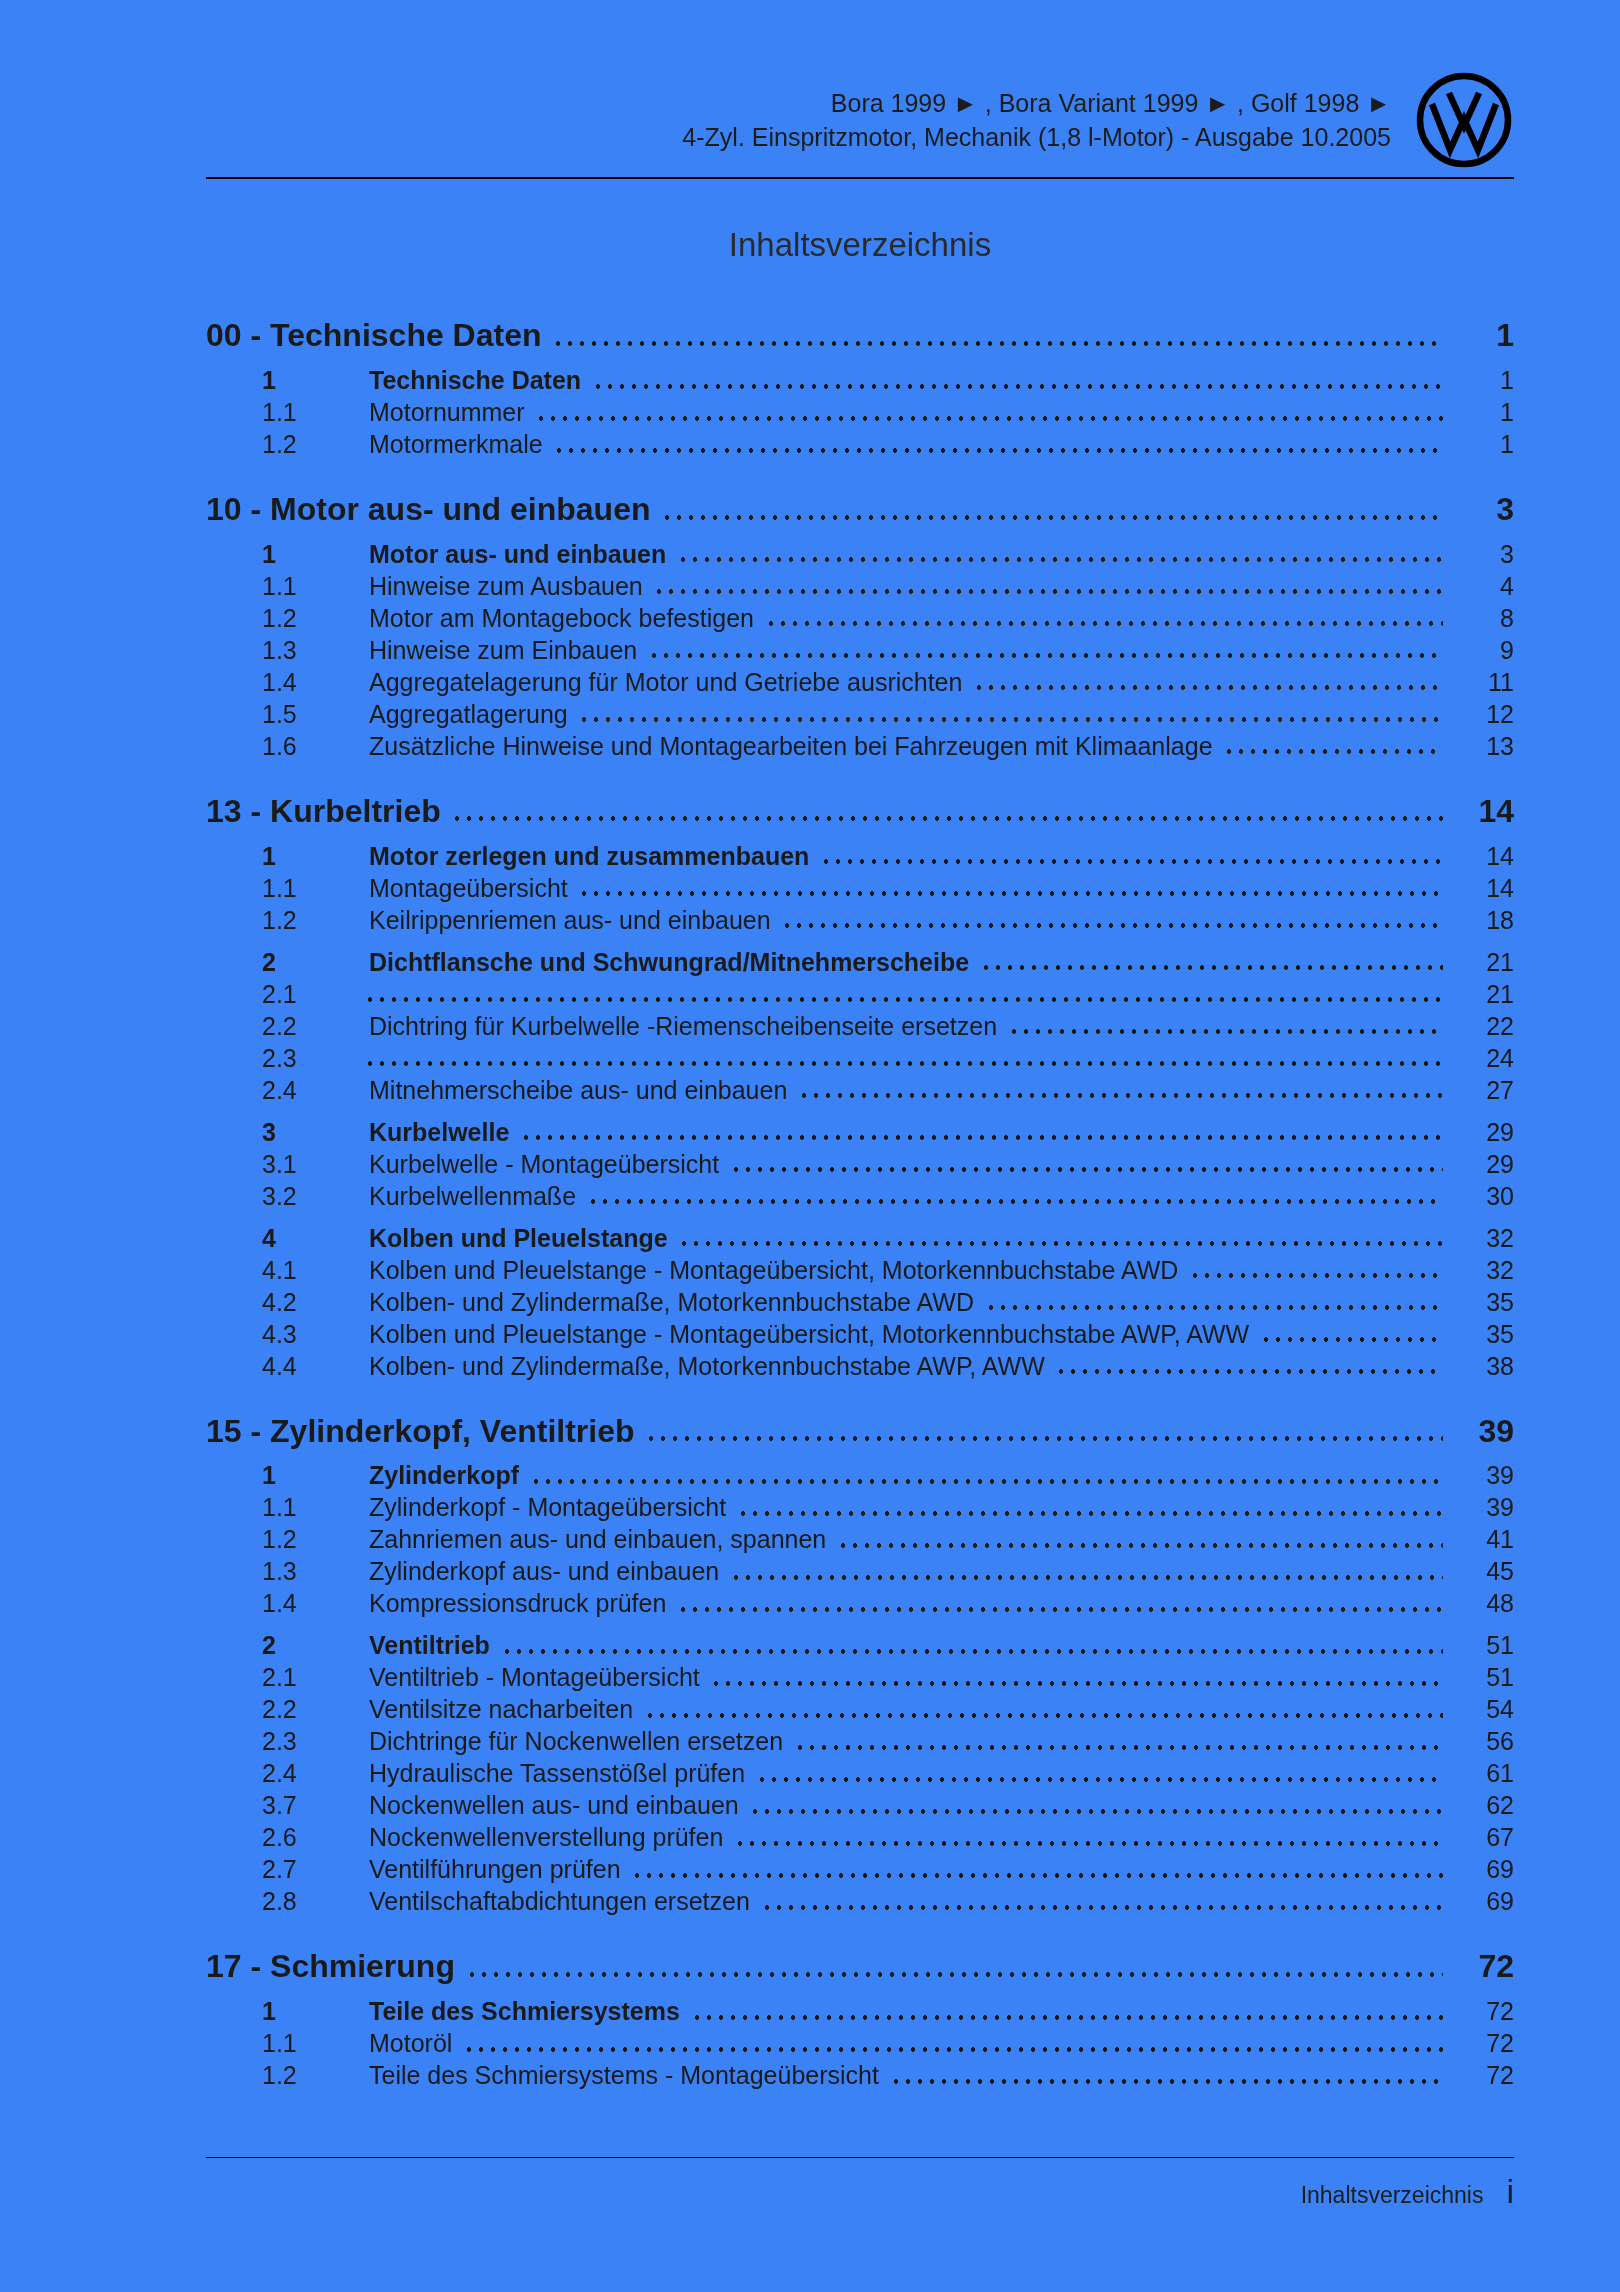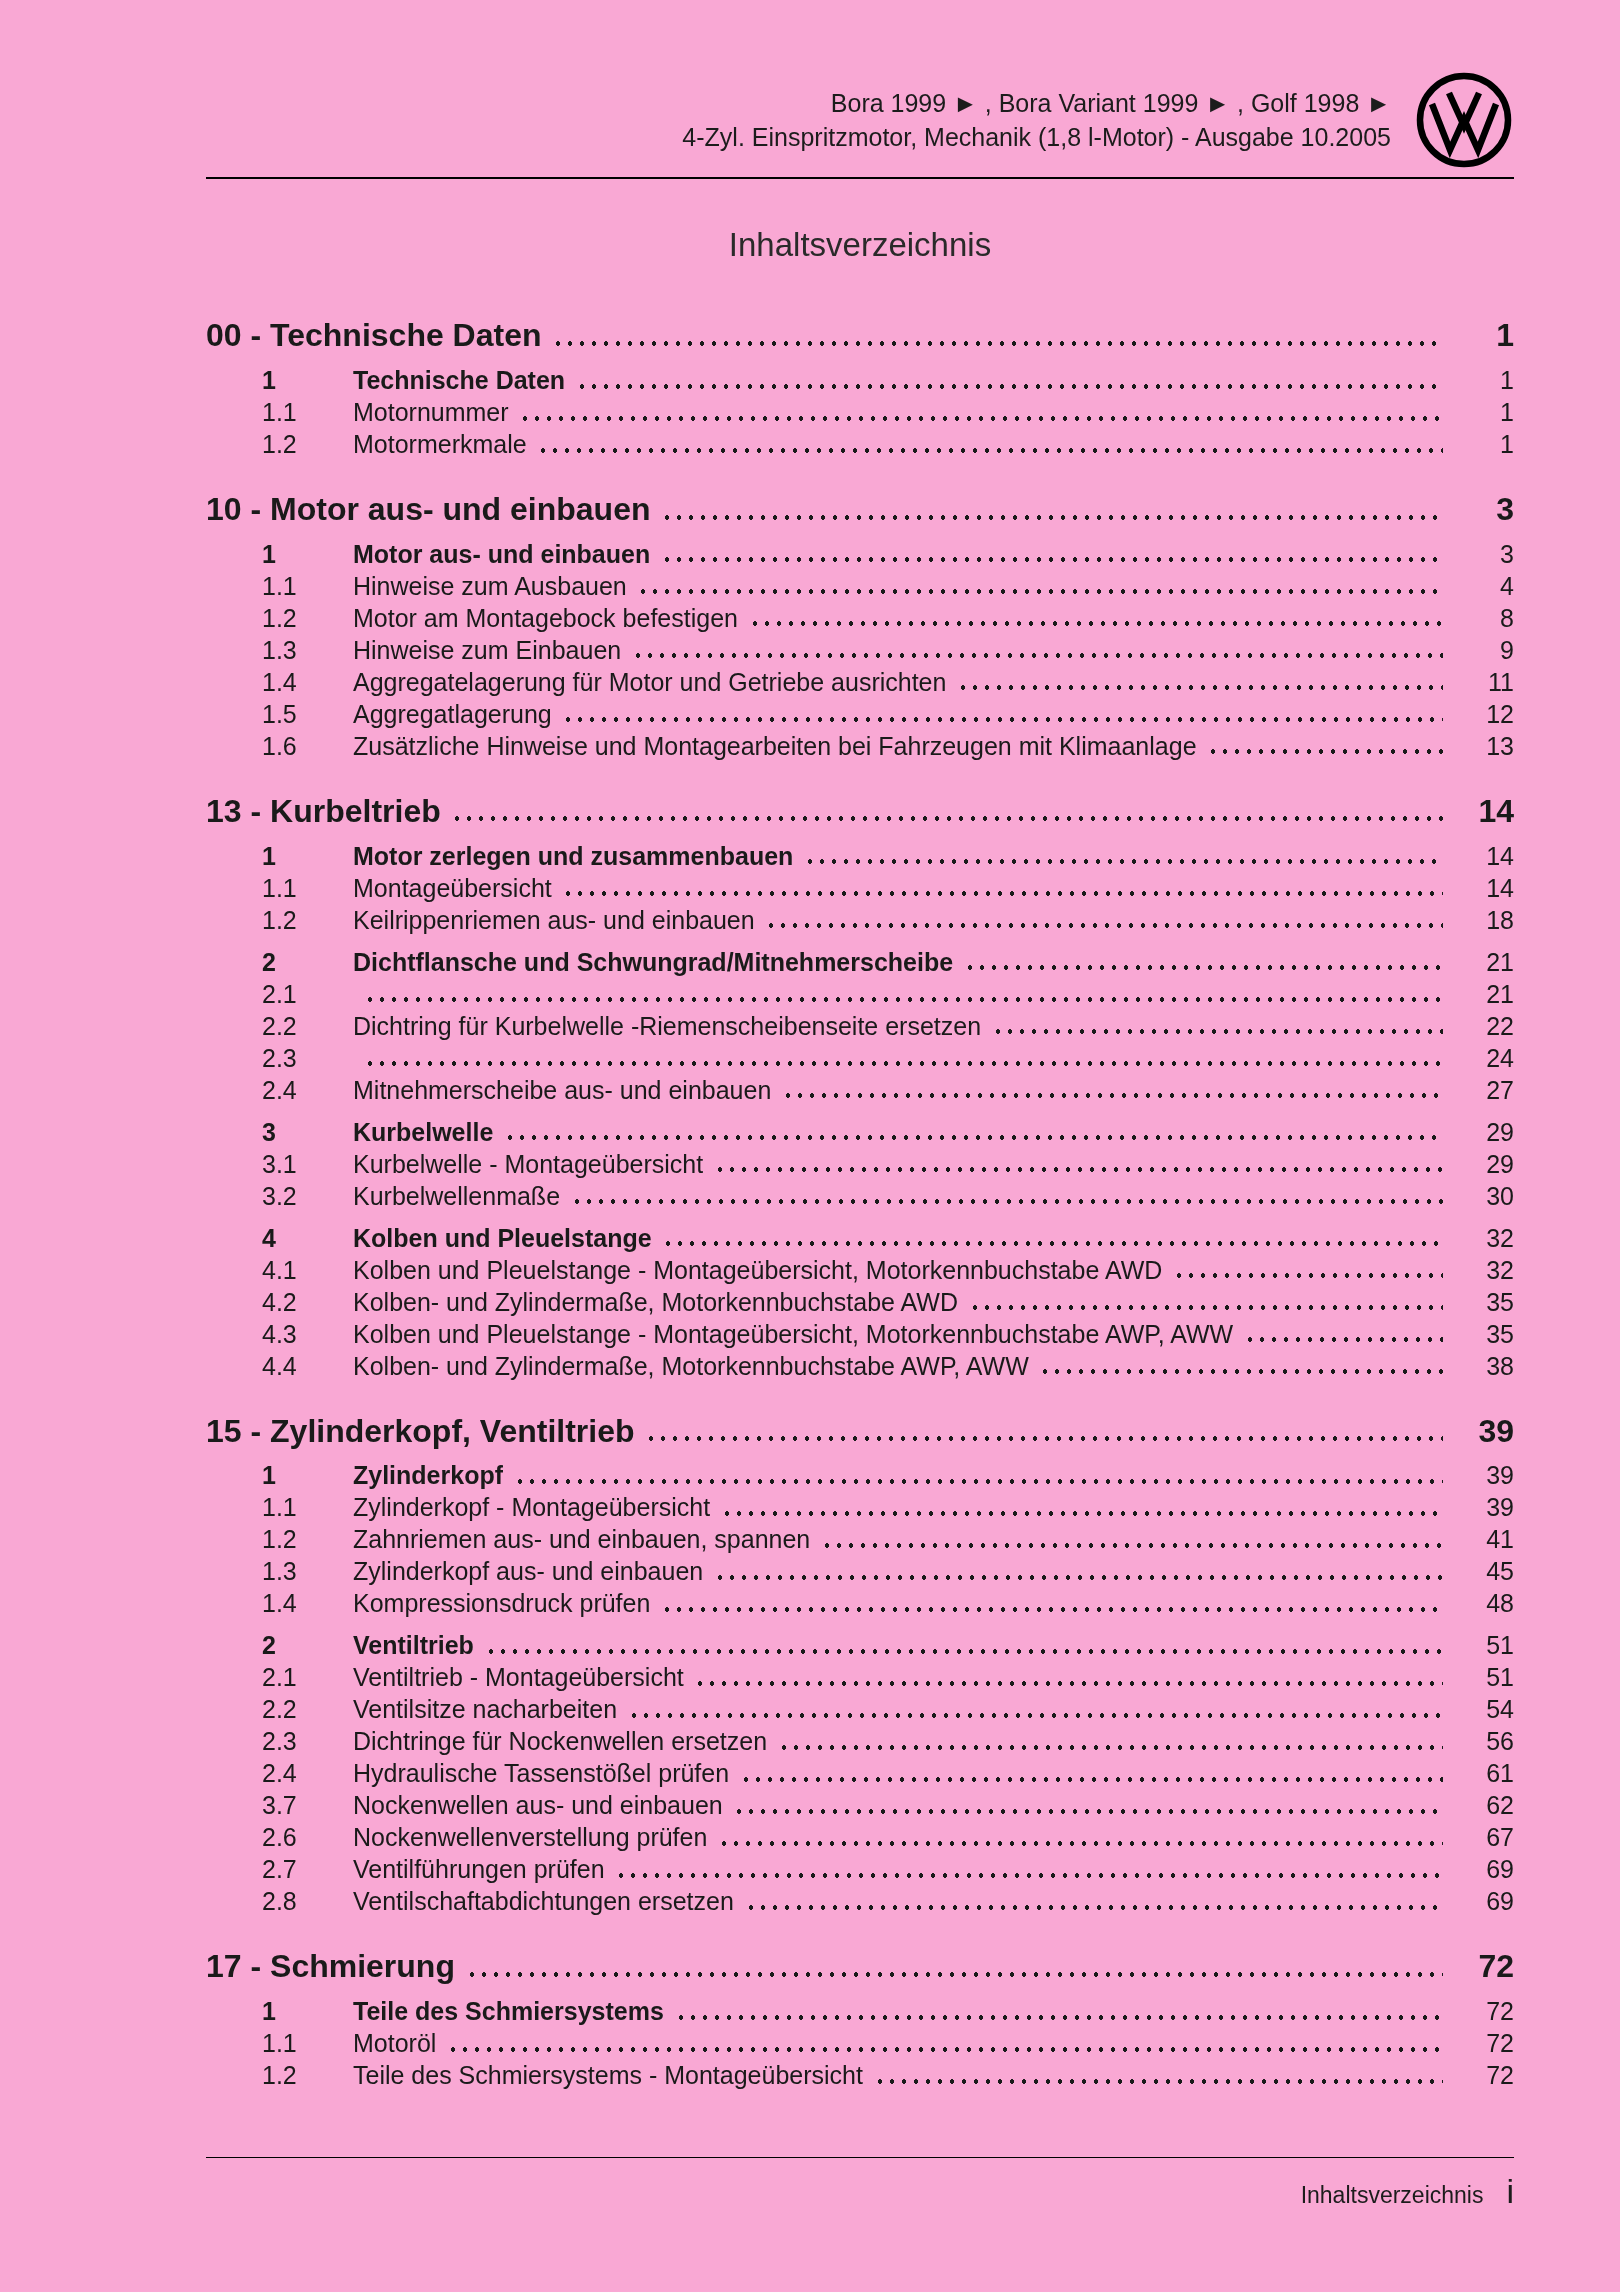--- a/index.html
+++ b/index.html
@@ -1,20 +1,20 @@
 <!DOCTYPE html>
 <html style="font-size:14.3px"><head>
 <meta charset="utf-8">
 <style>
   html, body { margin: 0; padding: 0; background: #ffffff; }
   .page {
     position: relative;
     width: 1620px;
     height: 2293px;
-    background: #f9a8d4;
+    background: #3b82f6;
     font-family: "Liberation Sans", "DejaVu Sans", sans-serif;
     color: #1a1a1a;
     overflow: hidden;
   }
   
   .header {
     display: flex;
     justify-content: flex-end;
     align-items: center;
     gap: 23px;
@@ -72,21 +72,21 @@
   .chapter-row .leader { background-position: 0 calc(100% - 9px); }
   .section-row {
     font-size: 25px;
     line-height: 32px;
     padding-left: 56px;
   }
   .section-row .num {
     flex: 0 0 auto;
     width: 91px;
   }
-  .section-row .sec-label { flex: 0 1 auto; overflow: hidden; }
+  .section-row .sec-label { flex: 0 1 auto; overflow: hidden; margin-left: 16px; }
   .section-row.top { font-weight: bold; margin-top: 9.9px; }
   .section-row.top .page-num { font-weight: normal; }
   
   .footer {
     position: absolute;
     left: 206px;
     right: 106px;
     bottom: 82px;
   }
   .footer-rule { border-top: 1.8px solid #000; }

